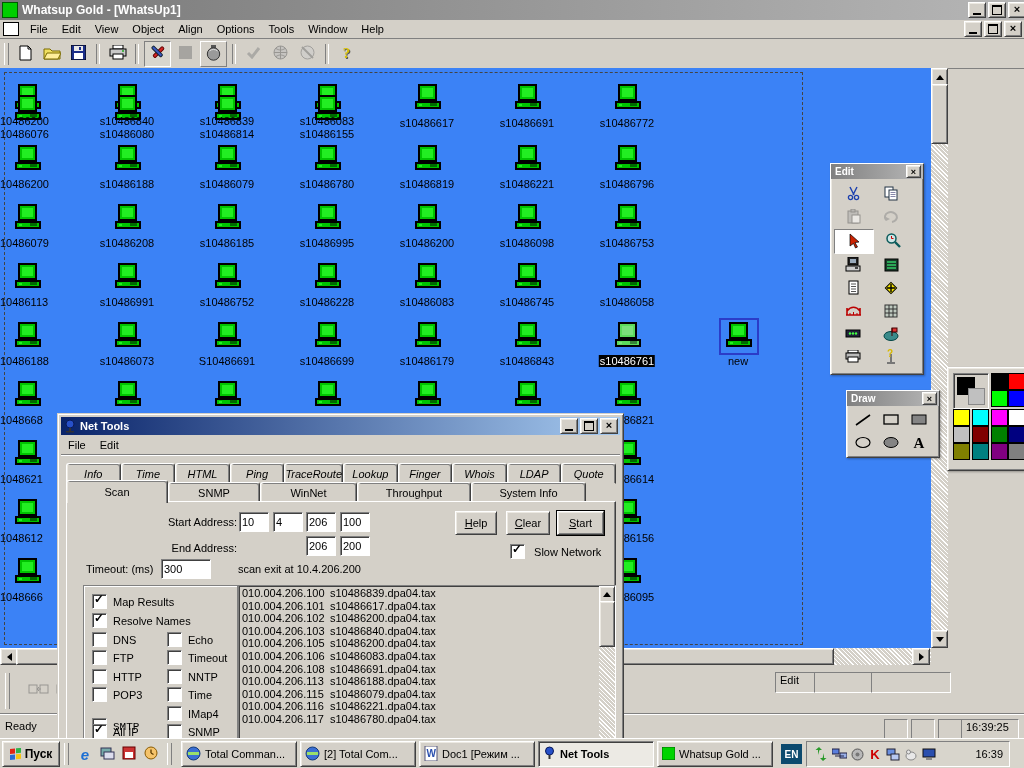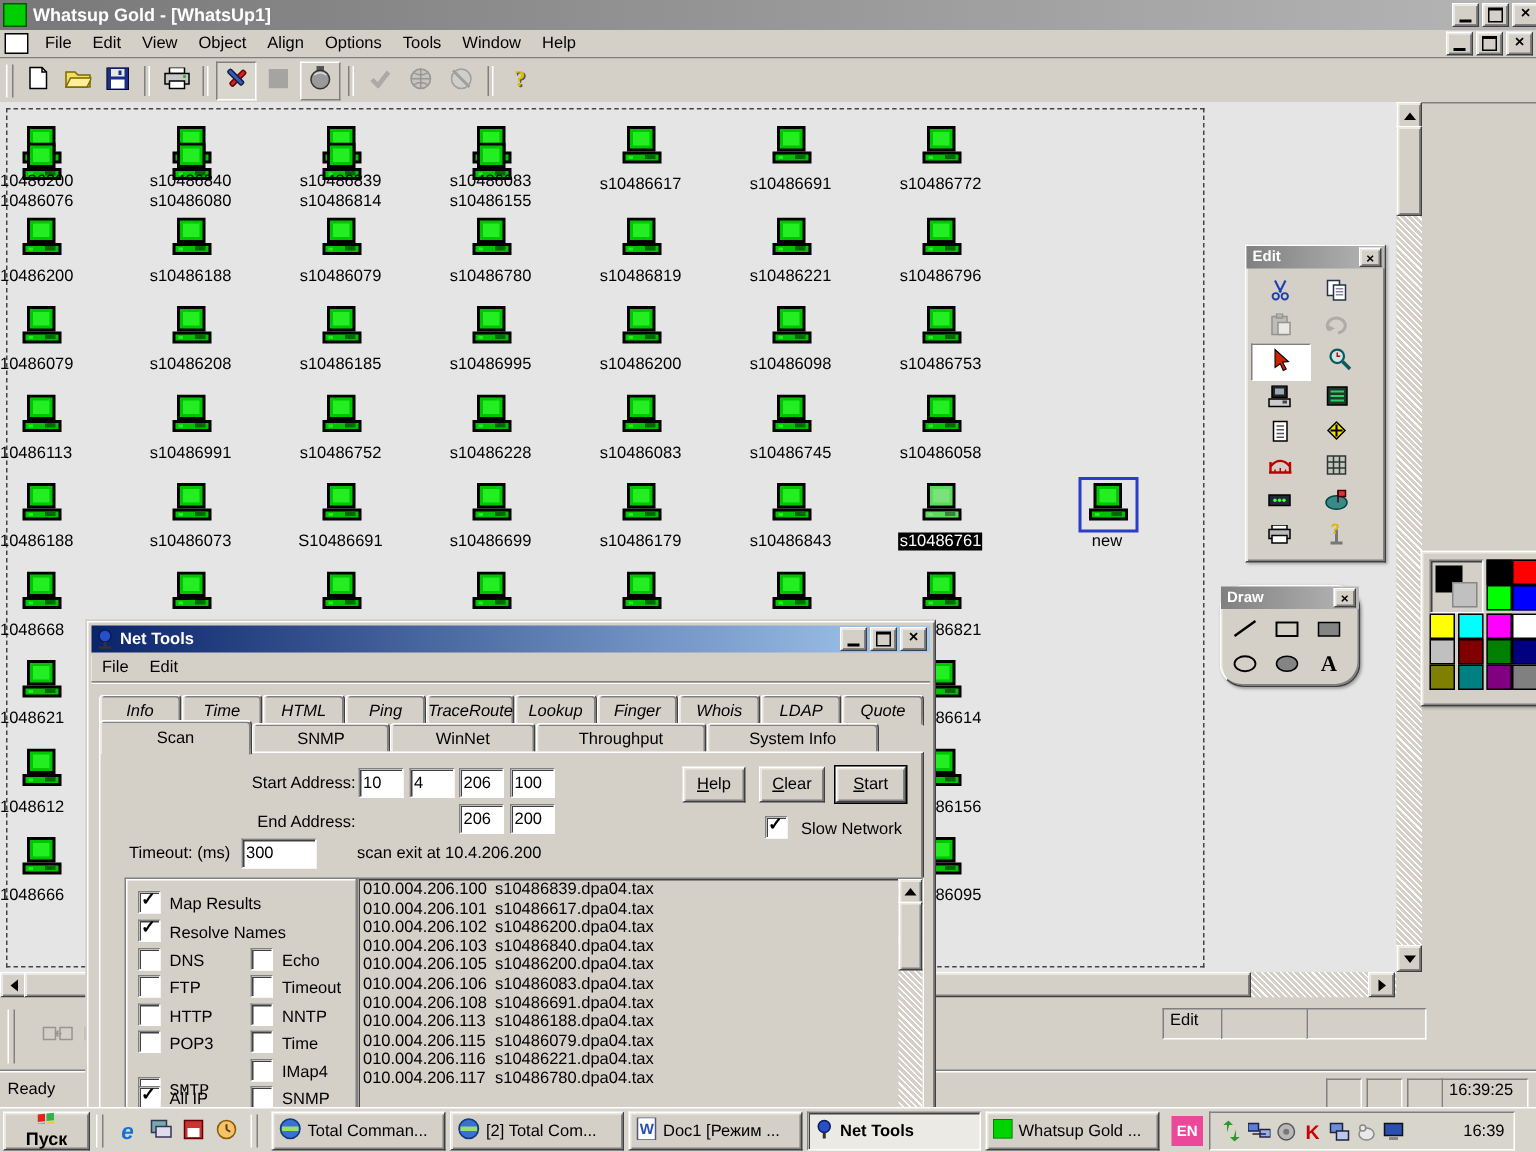--- a/index.html
+++ b/index.html
@@ -30,21 +30,21 @@
   
   #toolbar{left:0;top:39px;width:1024px;height:29px;background:#d4d0c8;border-bottom:1px solid #808080;
     display:flex;align-items:center;padding-left:2px;}
   .grip{width:3px;height:22px;border-left:1px solid #fff;border-right:1px solid #808080;margin:0 2px;}
   .tbtn{width:25px;height:24px;display:flex;align-items:center;justify-content:center;margin:0 1px;}
   .tbtn.pressed{border:1px solid;border-color:#808080 #fff #fff #808080;background:#d9d6ce;}
   .tbtn.framed{border:1px solid;border-color:#fff #808080 #808080 #fff;}
   .tbtn.disabled{filter:grayscale(1) opacity(.55);}
   .tsep{width:2px;height:20px;border-left:1px solid #808080;border-right:1px solid #fff;margin:0 4px;}
   
-  #map{left:0;top:68px;width:931px;height:580px;background:#e5e5e5;overflow:hidden;}
+  #map{left:0;top:68px;width:931px;height:580px;background:#3b82f6;overflow:hidden;}
   #dashed{left:4px;top:4px;width:797px;height:571px;border:1px dashed #444;}
   .device{position:absolute;width:32px;}
   .dev-label{position:absolute;top:33px;left:50%;transform:translateX(-50%);white-space:nowrap;font-size:11px;}
   .dev-label.l2{top:44px;}
   .dev-label.leftcut{left:-11px;transform:none;}
   .dev-label.sel{background:#000;color:#fff;padding:0 1px;}
   .dev-ic{position:absolute;left:0;width:32px;height:26px;}
   .device.seldev .dev-ic{filter:brightness(1.45) saturate(.5);}
   .frame-blue{position:absolute;left:-3px;top:-4px;width:36px;height:33px;border:2px solid #2b3cc8;}
   .track{background:#d4d0c8;background-image:repeating-linear-gradient(45deg,#fff 0 1px,rgba(0,0,0,0) 1px 3px);}
@@ -105,27 +105,27 @@
   #corner{left:931px;top:648px;width:17px;height:17px;background:#d4d0c8;}
   #dockrow{left:0;top:665px;width:1024px;height:48px;background:#d4d0c8;}
   #statusbar{left:0;top:713px;width:1024px;height:25px;background:#d4d0c8;
     border-top:1px solid #808080;box-shadow:inset 0 1px 0 #fff;}
   .scell{position:absolute;height:17px;border:1px solid;border-color:#808080 #fff #fff #808080;
     padding:1px 4px;font-size:11px;}
   
   #taskbar{left:0;top:738px;width:1024px;height:30px;background:#d8d5cc;border-top:1px solid #fff;
     display:flex;align-items:center;z-index:50;}
   #startbtn{width:56px;height:24px;margin-left:2px;display:flex;align-items:center;justify-content:center;
-    font-weight:bold;font-size:12px;gap:3px;flex-direction:column;}
+    font-weight:bold;font-size:12px;gap:3px;}
   .tkbtn{width:106px;height:24px;margin-left:3px;display:flex;align-items:center;padding:0 4px;gap:4px;
     font-size:11px;white-space:nowrap;overflow:hidden;}
   .tkbtn.active{border-color:#808080 #fff #fff #808080;background:#eceae4;font-weight:bold;
     box-shadow:inset 1px 1px 0 #404040;}
   .ql{width:20px;height:20px;display:flex;align-items:center;justify-content:center;margin-left:2px;}
-  #lang{width:21px;height:20px;background:#ec4899;color:#fff;font-weight:bold;font-size:10px;
+  #lang{width:21px;height:20px;background:#0c4a6e;color:#fff;font-weight:bold;font-size:10px;
     display:flex;align-items:center;justify-content:center;margin-left:8px;}
   #tray{height:24px;margin-left:4px;margin-right:2px;flex:0 0 190px;border:1px solid;border-color:#808080 #fff #fff #808080;
     display:flex;align-items:center;padding:0 6px;gap:2px;}
   #tray .clock{margin-left:auto;font-size:11px;}
   .trayic{width:16px;height:16px;display:flex;align-items:center;justify-content:center;}
   u{text-decoration:underline;}
 </style>
 </head>
 <body>
 
@@ -1027,21 +1027,21 @@
         <div class="toolcell">
           <span><svg width="12" height="16">
               <rect x="5" y="5" width="2" height="9" fill="#777"></rect>
               <rect x="2" y="13" width="8" height="2" fill="#777"></rect>
               <text x="2" y="8" font-size="10" font-weight="bold" fill="#d8b800">?</text>
             </svg></span>
         </div>
       </div>
   </div>
 
-  <div class="panel abs" style="left:813px;top:390px;width:92px;height:66px;border-radius:16px;">
+  <div class="panel abs" style="left:846px;top:390px;width:92px;height:66px;">
     <div class="ptitle">
       <span>Draw</span>
       <span class="px out">×</span>
     </div>
     <div id="draw-tools" style="display:flex;flex-wrap:wrap;padding:3px 2px;">
         <div class="toolcell" style="width: 28px;">
           <span><svg width="18" height="14">
               <path d="M2 12 L16 2" stroke="#000" stroke-width="1.6"></path>
             </svg></span>
         </div>

